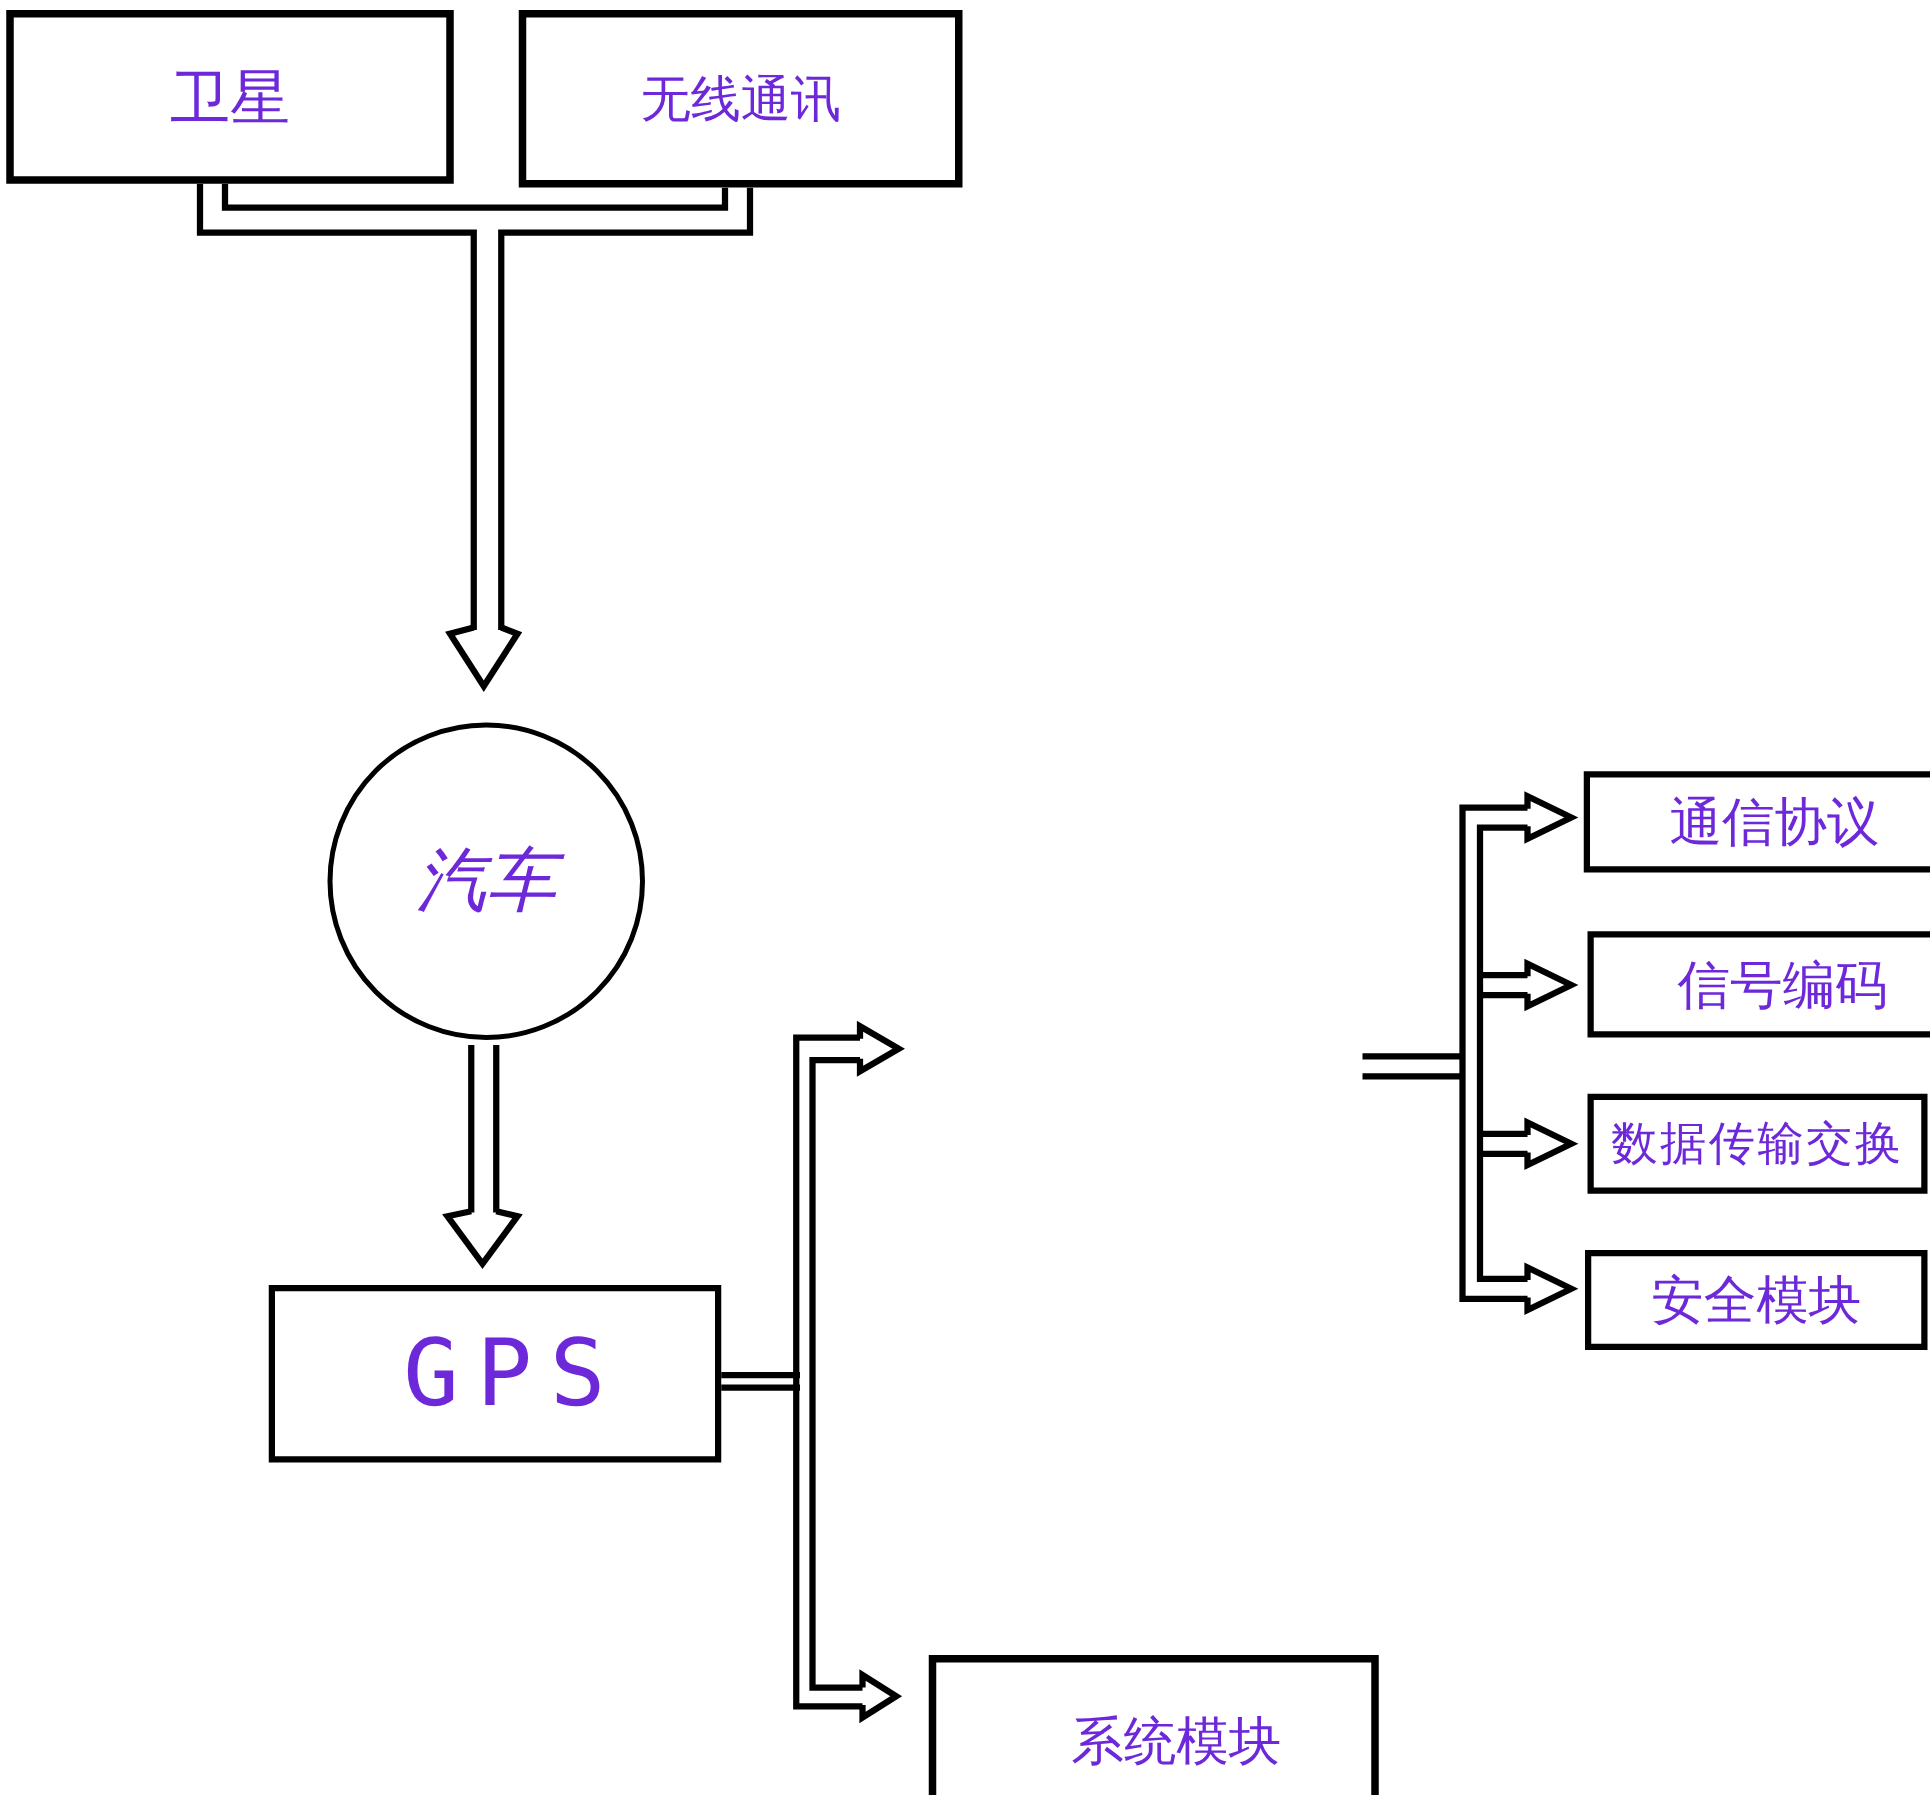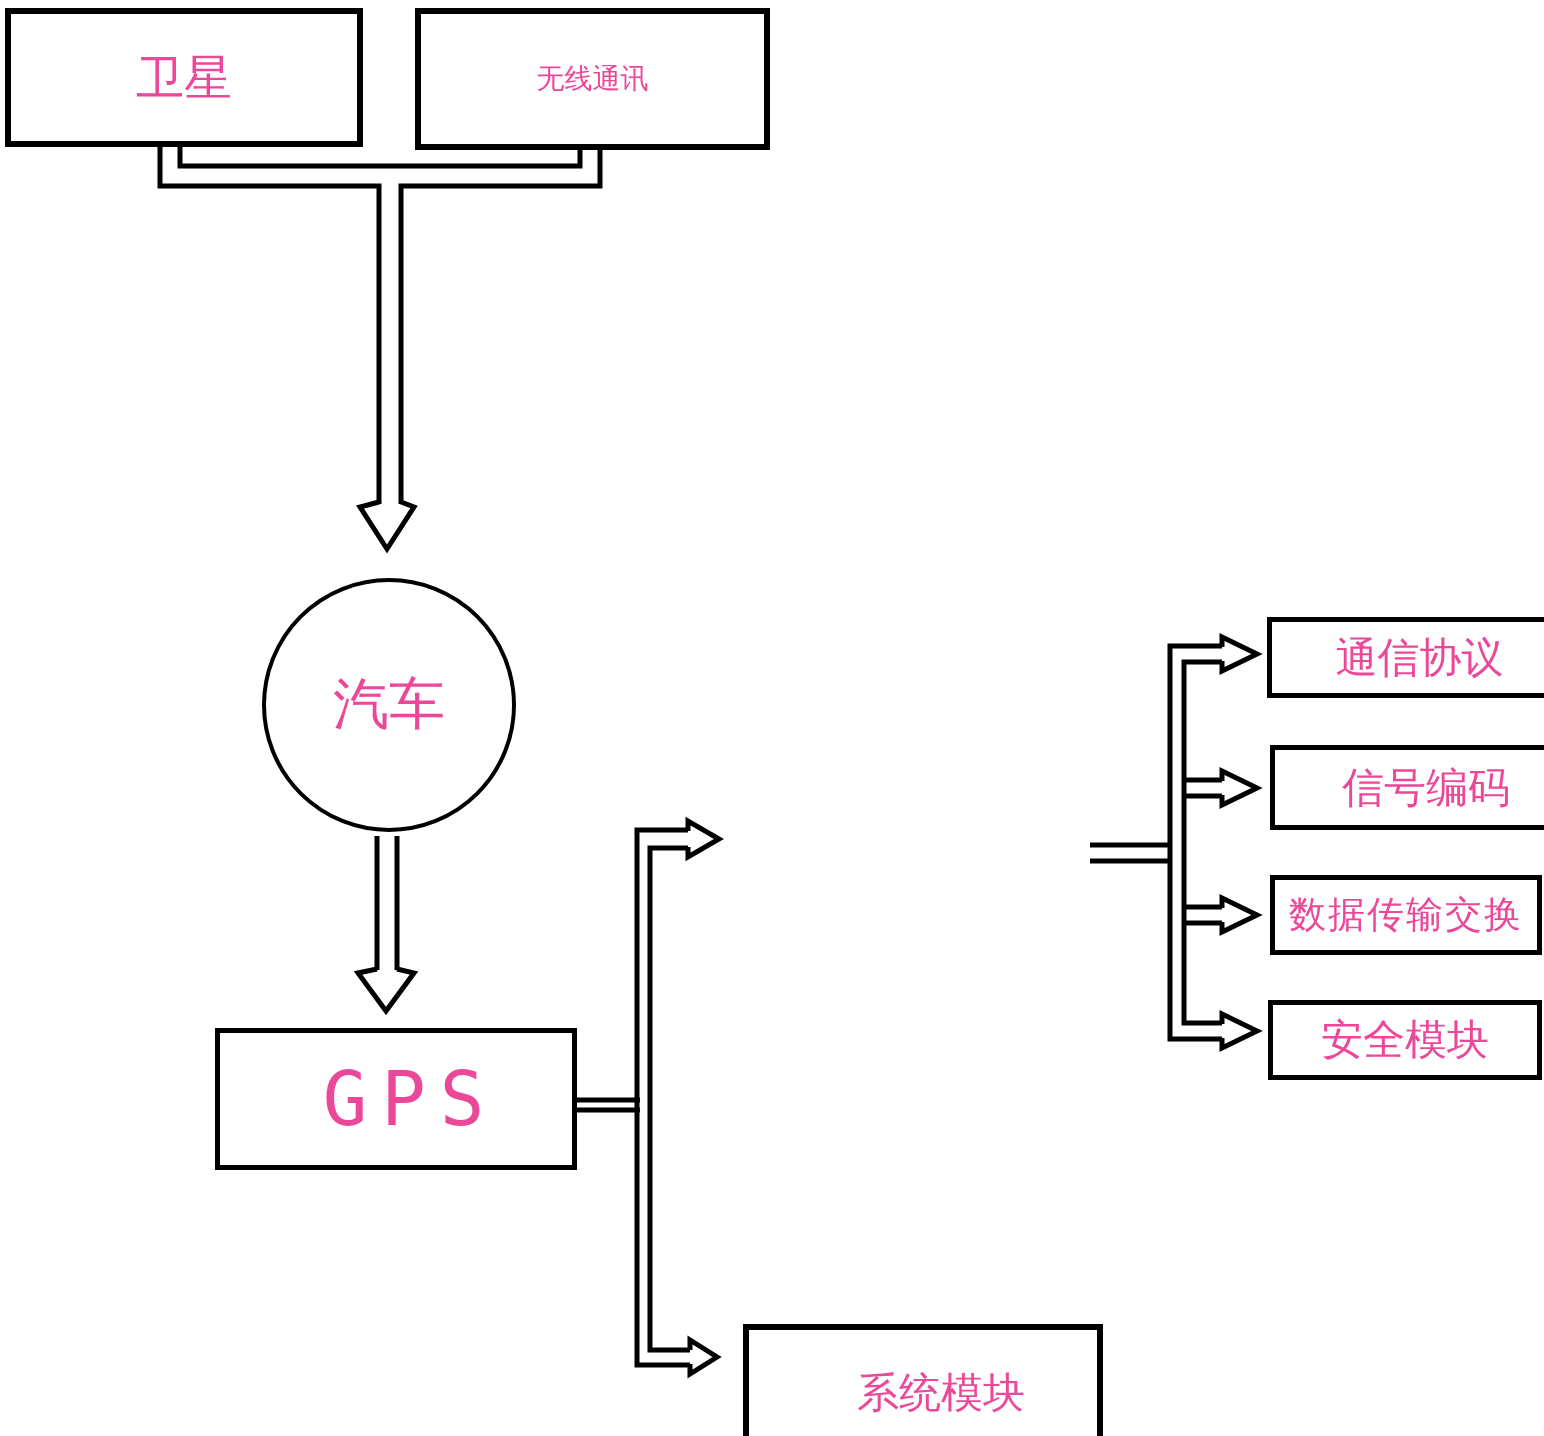--- a/index.html
+++ b/index.html
@@ -11,29 +11,29 @@
     overflow:hidden;
   }
   .connectors{position:absolute;left:0;top:0;width:1544px;height:1436px;}
   .connectors path{fill:none;stroke:#000;stroke-width:5;}
   .node{
     position:absolute;
     box-sizing:border-box;
     border:5px solid #000;
     background:#fff;
     display:flex;align-items:center;justify-content:center;
-    color:#ec4899;
+    color:#6d28d9;
     text-align:center;
     white-space:nowrap;
   }
   .node .lbl{display:block;}
   
   .n-satellite{left:5px;top:8px;width:358px;height:139px;border-width:6px;font-size:48px;}
-  .n-wireless{left:415px;top:8px;width:355px;height:142px;border-width:6px;font-size:28px;}
-  .n-car{left:262px;top:578px;width:254px;height:254px;border-width:4px;border-radius:50%;font-size:56px;}
+  .n-wireless{left:415px;top:8px;width:355px;height:142px;border-width:6px;font-size:40px;}
+  .n-car{left:262px;top:578px;width:254px;height:254px;border-width:4px;border-radius:50%;font-size:56px;font-style:italic;}
   .n-gps{left:215px;top:1028px;width:362px;height:142px;
          font-family:"DejaVu Sans Mono", monospace;font-size:74px;letter-spacing:14px;padding-left:29px;}
   .n-tech{left:733px;top:782px;width:359px;height:140px;border-width:6px;font-size:44px;}
   .n-system{left:743px;top:1324px;width:360px;height:137px;border-width:6px;font-size:42px;padding-left:36px;}
   .n-protocol{left:1267px;top:617px;width:305px;height:81px;font-size:42px;}
   .n-encoding{left:1270px;top:745px;width:312px;height:85px;font-size:42px;}
   .n-transmission{left:1270px;top:875px;width:272px;height:80px;font-size:37px;letter-spacing:2px;}
   .n-security{left:1268px;top:1000px;width:274px;height:80px;font-size:42px;}
 </style>
 </head>

